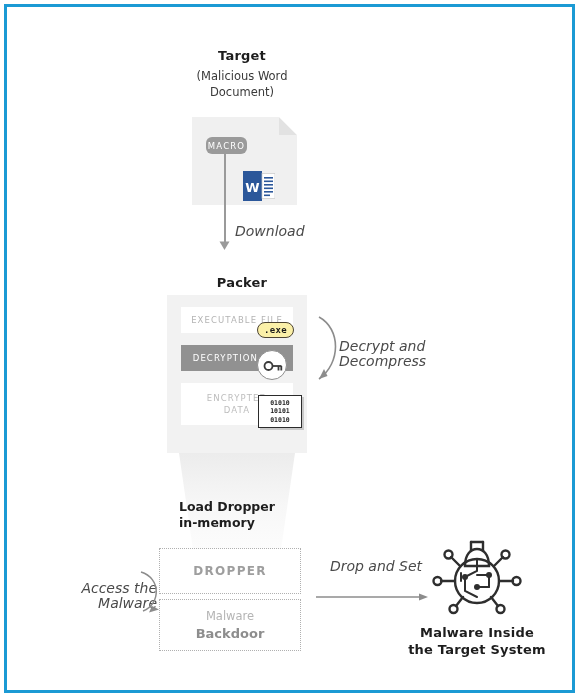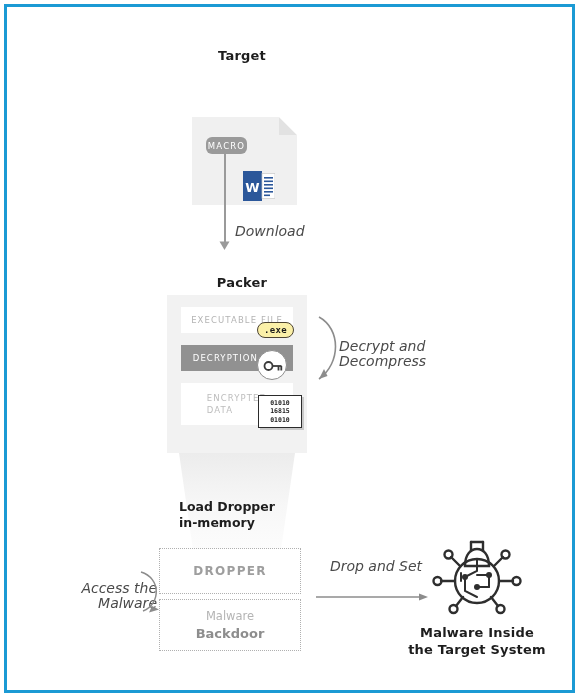--- a/index.html
+++ b/index.html
@@ -71,20 +71,21 @@
   #packer-title { left: 155px; top: 268px; width: 160px; }
 
   #packer-box {
     left: 160px; top: 288px; width: 140px; height: 158px;
     background: #f2f2f2;
   }
   .inner-row {
     position: absolute;
     left: 14px; width: 112px;
     display: flex; align-items: center; justify-content: center;
+    text-align: center;
   }
   #row-exe  { top: 12px;  height: 26px; background: #ffffff; }
   #row-key  { top: 50px;  height: 26px; background: #919191; }
   #row-data { top: 88px;  height: 42px; background: #ffffff; }
   #row-exe span  { font-size: 8.5px; color: #b4b4b4; letter-spacing: 1.1px; }
   #row-key span  { font-size: 8.5px; color: #ffffff; letter-spacing: 1.1px; }
   #row-data span { font-size: 8.5px; color: #bdbdbd; letter-spacing: 1.1px; line-height: 12px; }
 
   #exe-badge {
     left: 250px; top: 315px; width: 37px; height: 16px;
@@ -147,20 +148,24 @@
   
   #bug-icon { left: 424px; top: 528px; width: 92px; height: 84px; }
   #bug-label { left: 396px; top: 617px; width: 148px; line-height: 17px; }
 </style>
 </head>
 <body>
 
 <div id="frame">
 
   <div class="abs t-title" id="maldoc-title">Target</div>
+  <div class="abs t-sub" id="maldoc-sub">
+    <div>(Malicious Word</div>
+    <div>Document)</div>
+  </div>
 
   <div class="abs" id="doc-shape"></div>
   <div class="abs" id="doc-fold-tri"></div>
   <div class="abs" id="doc-fold"></div>
 
   <div class="abs" id="macro-tag">
     <span>MACRO</span>
   </div>
 
   <svg class="abs" id="word-icon" viewBox="0 0 32 30">
@@ -208,21 +213,21 @@
     <svg viewBox="0 0 30 30" width="30" height="30">
       <circle cx="10.5" cy="15" r="4" fill="none" stroke="#3a3a3a" stroke-width="1.8"></circle>
       <line x1="14.5" y1="15" x2="23.5" y2="15" stroke="#3a3a3a" stroke-width="1.8"></line>
       <line x1="20.5" y1="15" x2="20.5" y2="19.5" stroke="#3a3a3a" stroke-width="1.8"></line>
       <line x1="23.3" y1="15" x2="23.3" y2="19.5" stroke="#3a3a3a" stroke-width="1.8"></line>
     </svg>
   </div>
 
   <div class="abs" id="bin-block">
     <span>01010</span>
-    <span>16815</span>
+    <span>10101</span>
     <span>01010</span>
   </div>
 
   <svg class="abs" style="left:300px; top:300px; width:42px; height:84px;" viewBox="0 0 42 84">
     <path d="M12 10 C34 22, 34 56, 12 72" fill="none" stroke="#8c8c8c" stroke-width="1.6"></path>
     <path d="M12 72 L20.5 69 L17 62 Z" fill="#8c8c8c"></path>
   </svg>
 
   <div class="abs t-italic" id="decrypt-label">
     <div>Decrypt and</div>

